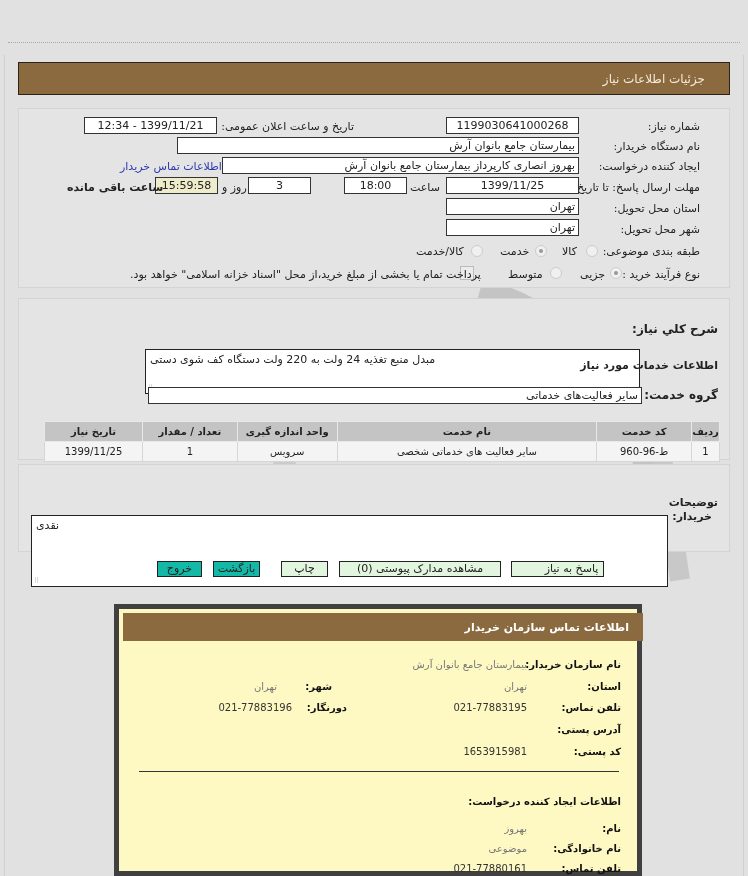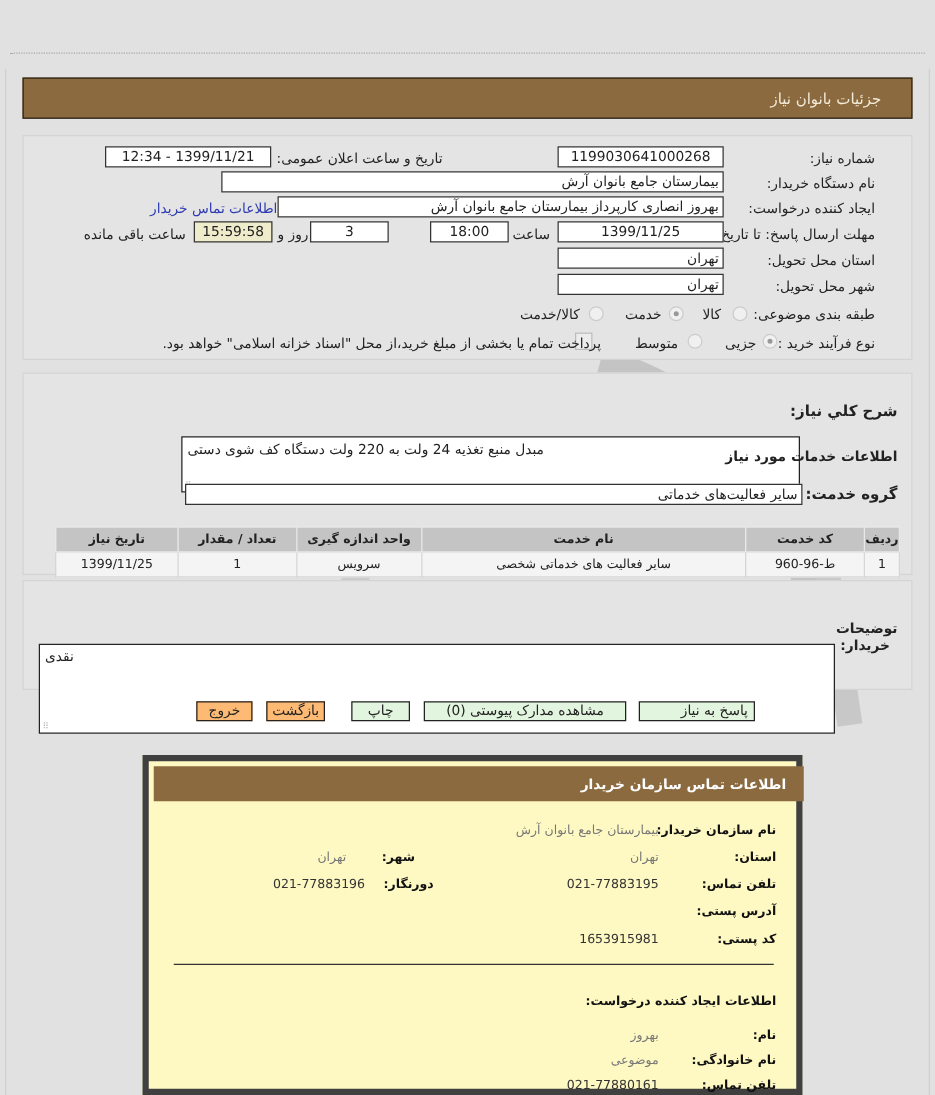--- a/index.html
+++ b/index.html
@@ -18,21 +18,21 @@
   .radio.on::after { content: ""; position: absolute; left: 3px; top: 3px; width: 4px; height: 4px; border-radius: 50%; background: #999; }
   .check { position: absolute; width: 14px; height: 14px; background: #ececec; border: 1px solid #bbb; }
   .ta { position: absolute; background: #fff; border: 1px solid #222; font-size: 11px; text-align: left; padding: 3px 4px; margin-top: 44px; }
   .ta .grip { position: absolute; left: 2px; bottom: 1px; font-size: 7px; color: #bbb; }
   .bold { font-weight: bold; }
   table.svc { position: absolute; left: 44px; top: 421px; width: 676px; border-collapse: collapse; font-size: 10px; }
   table.svc th { background: #c4c4c4; height: 20px; font-weight: bold; border: 1px solid #e8e8e8; }
   table.svc td { background: #f4f4f4; height: 20px; text-align: center; border: 1px solid #d6d6d6; }
   .btn { position: absolute; height: 16px; border: 1px solid #222; font-size: 11px; line-height: 14px; text-align: center; cursor: pointer; }
   .btn.g { background: #e2f5de; margin-left: 11px; }
-  .btn.p { background: #fdba74; }
+  .btn.p { background: #14b8a6; }
   .contact { position: absolute; left: 114px; top: 604px; width: 528px; height: 272px; background: #fef9c3; border: 5px solid #404040; }
   .contact-head { position: absolute; left: 4px; top: 4px; width: 520px; height: 28px; background: #8b6a40; color: #fff; font-weight: bold; font-size: 11px; padding: 8px 14px 0 0; }
   .cl { position: absolute; font-weight: bold; font-size: 10px; color: #111; white-space: nowrap; }
   .cv { position: absolute; font-size: 10px; color: #333; white-space: nowrap; }
   .cv.light { color: #777; }
   .hr { position: absolute; left: 20px; top: 162px; width: 480px; border-top: 1px solid #333; }
   .wm { position: absolute; pointer-events: none; }
 </style>
 </head>
 <body>
@@ -41,21 +41,21 @@
 <div class="frame-outer"></div>
 
 <svg class="wm" style="left:40px;top:250px;" width="680" height="360" viewBox="0 0 680 360">
   <path d="M440 40 A230 230 0 0 1 600 330" fill="none" stroke="#c4c4c4" stroke-width="24"></path>
   <path d="M380 60 A200 200 0 0 0 250 310" fill="none" stroke="#cbcbcb" stroke-width="22"></path>
   <path d="M600 60 L640 330" fill="none" stroke="#c8c8c8" stroke-width="20"></path>
   <rect x="215" y="100" width="36" height="36" fill="#f2b6b6" transform="rotate(45 233 118)"></rect>
   <ellipse cx="95" cy="130" rx="45" ry="32" fill="none" stroke="#c6c6c6" stroke-width="18"></ellipse>
 </svg>
 
-<div class="header-bar">جزئیات بانوان نیاز</div>
+<div class="header-bar">جزئیات اطلاعات نیاز</div>
 
 <div class="panel" style="left:18px;top:108px;width:712px;height:180px;"></div>
 
 <span class="lbl" style="right:48px;top:120px;">شماره نیاز:</span>
 <div class="box" style="left:446px;top:117px;width:133px;">1199030641000268</div>
 <span class="lbl" style="right:394px;top:120px;">تاریخ و ساعت اعلان عمومی:</span>
 <div class="box" style="left:84px;top:117px;width:133px;">1399/11/21 - 12:34</div>
 
 <span class="lbl" style="right:48px;top:140px;">نام دستگاه خریدار:</span>
 <div class="box r" style="left:177px;top:137px;width:402px;">بیمارستان جامع بانوان آرش</div>
@@ -64,21 +64,21 @@
 <div class="box r" style="left:222px;top:157px;width:357px;">بهروز انصاری کارپرداز بیمارستان جامع بانوان آرش</div>
 <span class="link" style="left:120px;top:160px;">اطلاعات تماس خریدار</span>
 
 <span class="lbl" style="right:48px;top:181px;">مهلت ارسال پاسخ: تا تاریخ:</span>
 <div class="box" style="left:446px;top:177px;width:133px;">1399/11/25</div>
 <span class="lbl" style="left:410px;top:181px;">ساعت</span>
 <div class="box" style="left:344px;top:177px;width:63px;">18:00</div>
 <div class="box" style="left:248px;top:177px;width:63px;">3</div>
 <span class="lbl" style="left:222px;top:181px;">روز و</span>
 <div class="box y" style="left:155px;top:177px;width:63px;">15:59:58</div>
-<span class="lbl" style="left:67px;top:181px;">ساعت باقی مانده</span>
+<span class="lbl" style="left:67px;top:181px;font-weight:bold;">ساعت باقی مانده</span>
 
 <span class="lbl" style="right:48px;top:202px;">استان محل تحویل:</span>
 <div class="box r" style="left:446px;top:198px;width:133px;">تهران</div>
 
 <span class="lbl" style="right:48px;top:223px;">شهر محل تحویل:</span>
 <div class="box r" style="left:446px;top:219px;width:133px;">تهران</div>
 
 <span class="lbl" style="right:48px;top:245px;">طبقه بندی موضوعی:</span>
 <span class="radio" style="left:586px;top:245px;"></span>
 <span class="lbl" style="left:562px;top:245px;">کالا</span>

